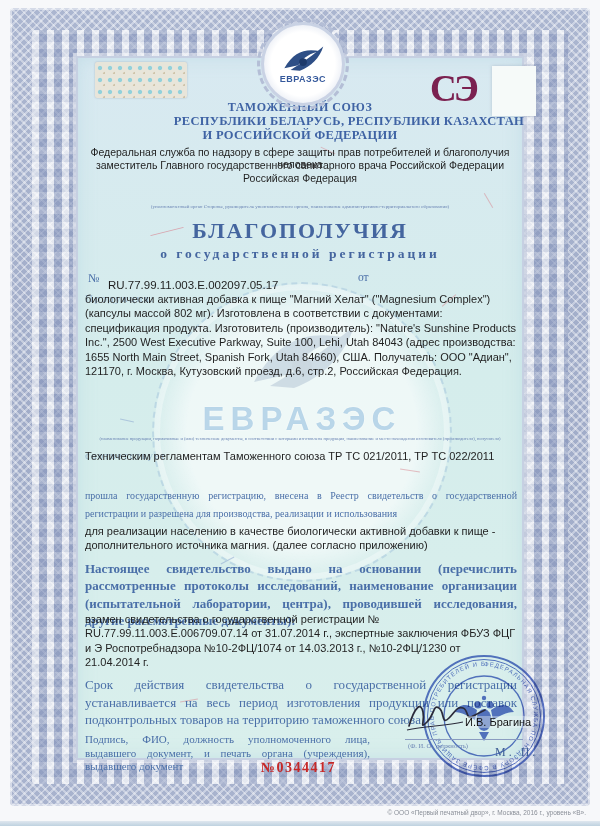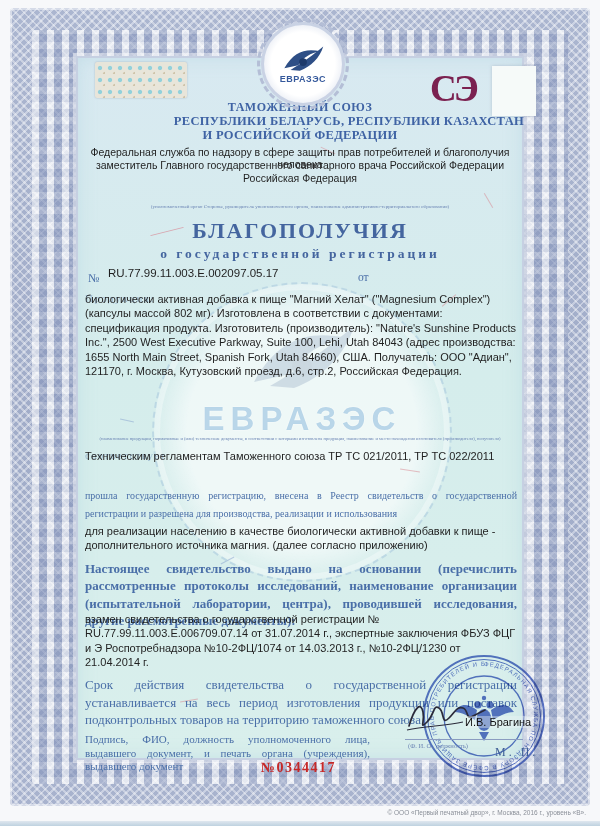--- a/index.html
+++ b/index.html
@@ -112,21 +112,21 @@
   <div class="ctr hdr" style="top:128px;font-size:12.5px;letter-spacing:.3px;">И РОССИЙСКОЙ ФЕДЕРАЦИИ</div>
   <div class="ctr typed" style="top:146px;font-size:10.5px;">Федеральная служба по надзору в сфере защиты прав потребителей и благополучия человека</div>
   <div class="ctr typed" style="top:159px;font-size:10.5px;">заместитель Главного государственного санитарного врача Российской Федерации</div>
   <div class="ctr typed" style="top:172px;font-size:10.5px;">Российская Федерация</div>
   <div class="ctr cap" style="top:204px;font-size:5px;">(уполномоченный орган Стороны, руководитель уполномоченного органа, наименование административно-территориального образования)</div>
 
   <div class="ctr hdr" style="top:218px;font-size:22px;letter-spacing:2px;color:#44659f;">БЛАГОПОЛУЧИЯ</div>
   <div class="ctr hdr" style="top:246px;font-size:13.5px;letter-spacing:3px;color:#44659f;">о государственной регистрации</div>
 
   <span class="blue-serif" style="position:absolute;left:88px;top:271px;font-size:12px;z-index:3;">№</span>
-  <span class="typed" style="position:absolute;left:108px;top:267px;font-size:11.5px;z-index:3;">RU.77.99.11.003.Е.002097.05.17</span>
+  <span class="typed" style="position:absolute;left:108px;top:279px;font-size:11.5px;z-index:3;">RU.77.99.11.003.Е.002097.05.17</span>
   <span class="blue-serif" style="position:absolute;left:358px;top:271px;font-size:11.5px;z-index:3;">от</span>
   <span class="typed" style="position:absolute;left:378px;top:271px;font-size:11.5px;">04.05.2017 г.</span>
 
   <div class="para" style="top:292px;">
     <span class="faint-label blue-serif" style="font-size:11px;">Продукция:</span>
     <div class="overlay typed" style="font-size:11px;line-height:14.4px;">биологически активная добавка к пище "Магний Хелат" ("Magnesium Complex") (капсулы массой 802 мг). Изготовлена в соответствии с документами: спецификация продукта. Изготовитель (производитель): "Nature's Sunshine Products Inc.", 2500 West Executive Parkway, Suite 100, Lehi, Utah 84043 (адрес производства: 1655 North Main Street, Spanish Fork, Utah 84660), США. Получатель: ООО "Адиан", 121170, г. Москва, Кутузовский проезд, д.6, стр.2, Российская Федерация.</div>
   </div>
 
   <div class="ctr cap" style="top:436px;font-size:4.6px;">(наименование продукции, нормативные и (или) технические документы, в соответствии с которыми изготовлена продукция, наименование и место нахождения изготовителя (производителя), получателя)</div>
 

